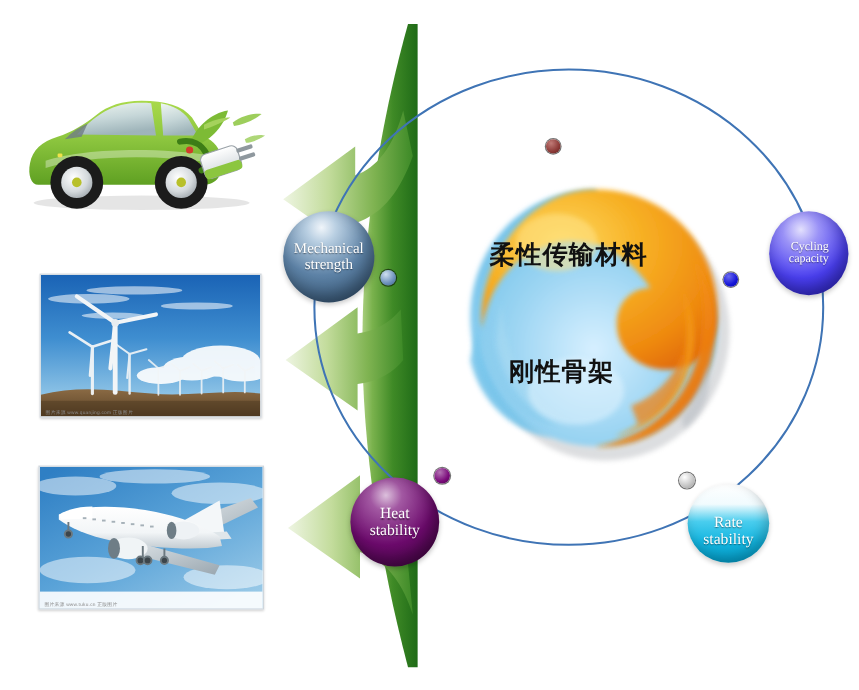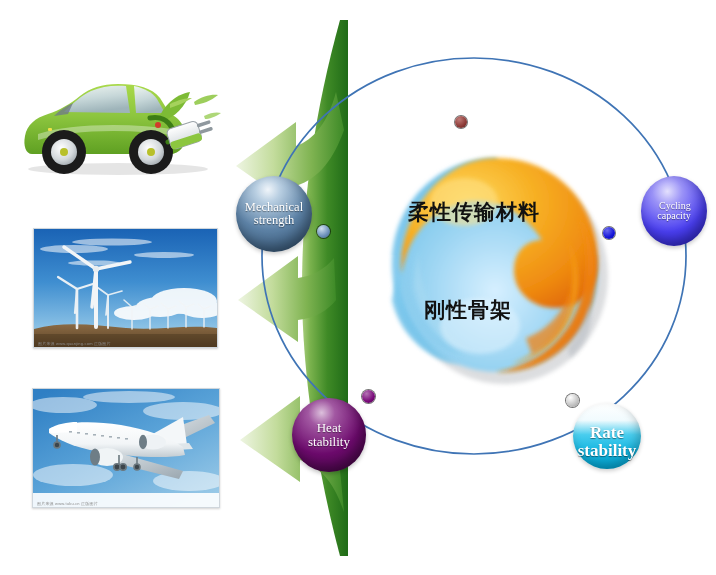--- a/index.html
+++ b/index.html
@@ -38,21 +38,21 @@
   #cn-bottom{left:424px;top:296px;font-size:21px;letter-spacing:1px;}
 
   
   .sphere{position:absolute;border-radius:50%;display:flex;align-items:center;
           justify-content:center;text-align:center;color:#fff;line-height:1.04;
           text-shadow:0 1px 1px rgba(0,0,0,.45);}
   .sphere span{display:block;padding:0 1px;}
 
   #sph-safety{left:429px;top:32px;width:64px;height:68px;font-size:13px;}
   #sph-cycling{left:641px;top:176px;width:66px;height:70px;font-size:10px;text-align:right;}
-  #sph-rate{left:573px;top:403px;width:68px;height:66px;font-size:17px;font-weight:bold;}
+  #sph-rate{left:573px;top:403px;width:68px;height:66px;font-size:13px;}
   #sph-heat{left:292px;top:398px;width:74px;height:74px;font-size:13px;}
   #sph-mech{left:236px;top:176px;width:76px;height:76px;font-size:12.5px;}
 
   
   .dot{position:absolute;border-radius:50%;box-shadow:0 0 0 1px rgba(0,0,0,.55);}
   #dot-red{left:455px;top:116px;width:12px;height:12px;}
   #dot-blue{left:603px;top:227px;width:12px;height:12px;}
   #dot-gray{left:566px;top:394px;width:13px;height:13px;}
   #dot-purple{left:362px;top:390px;width:13px;height:13px;}
   #dot-steel{left:317px;top:225px;width:13px;height:13px;}

